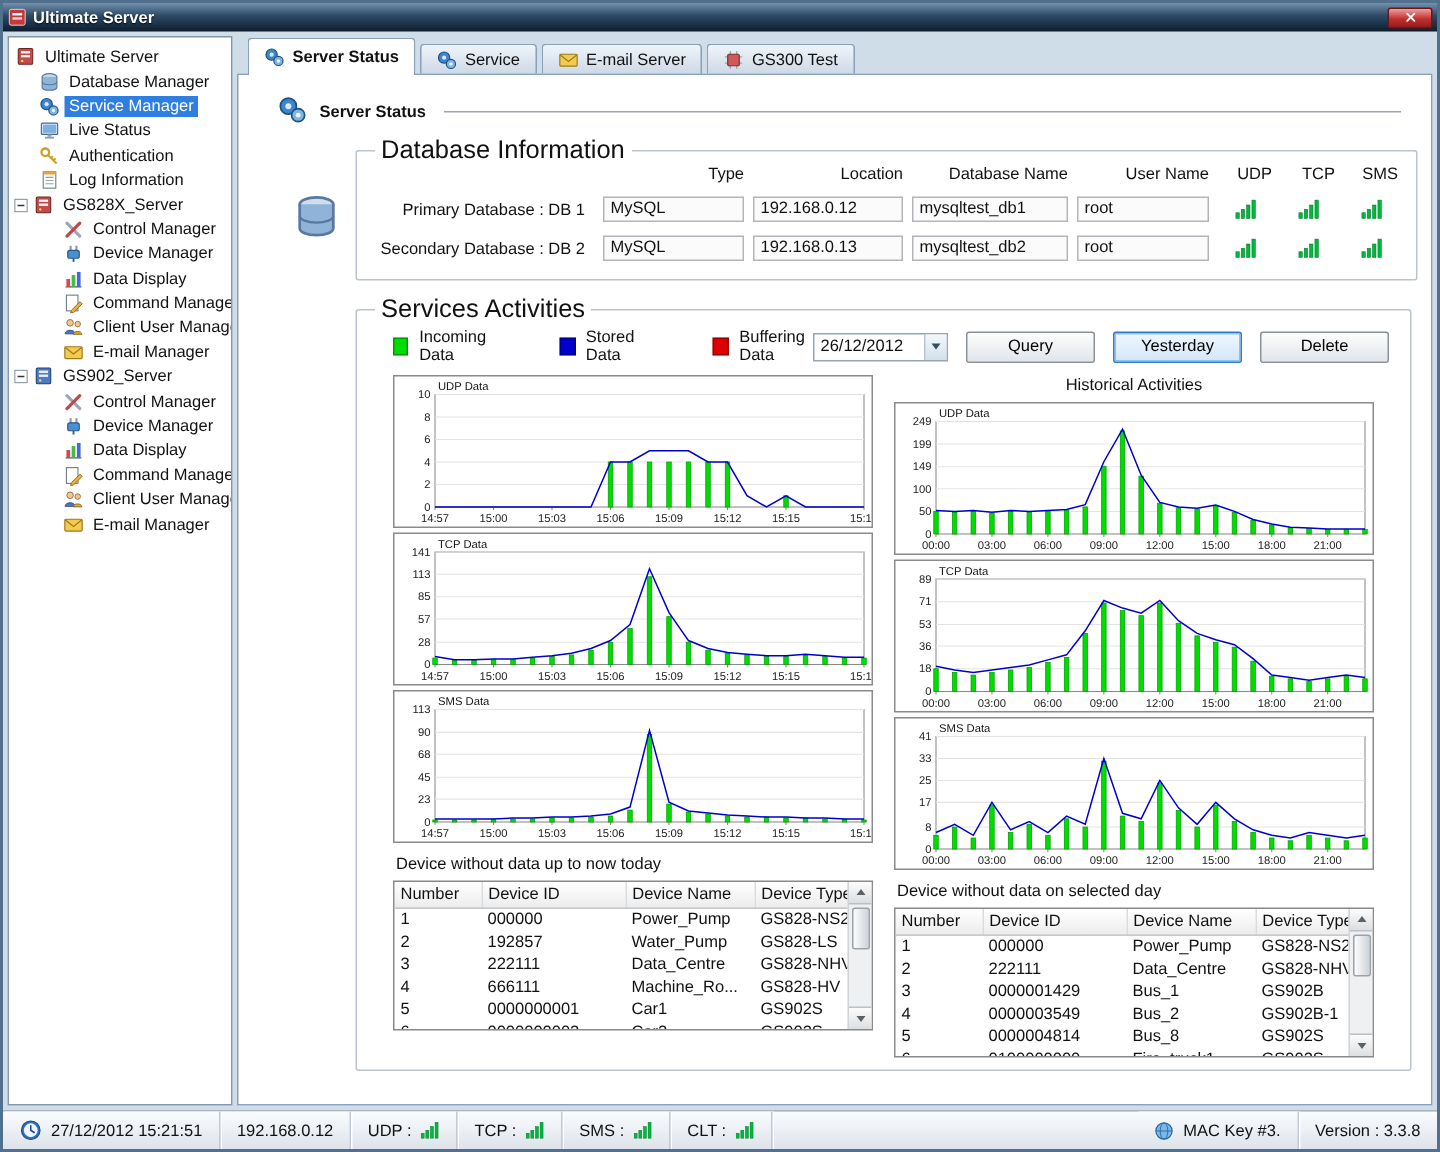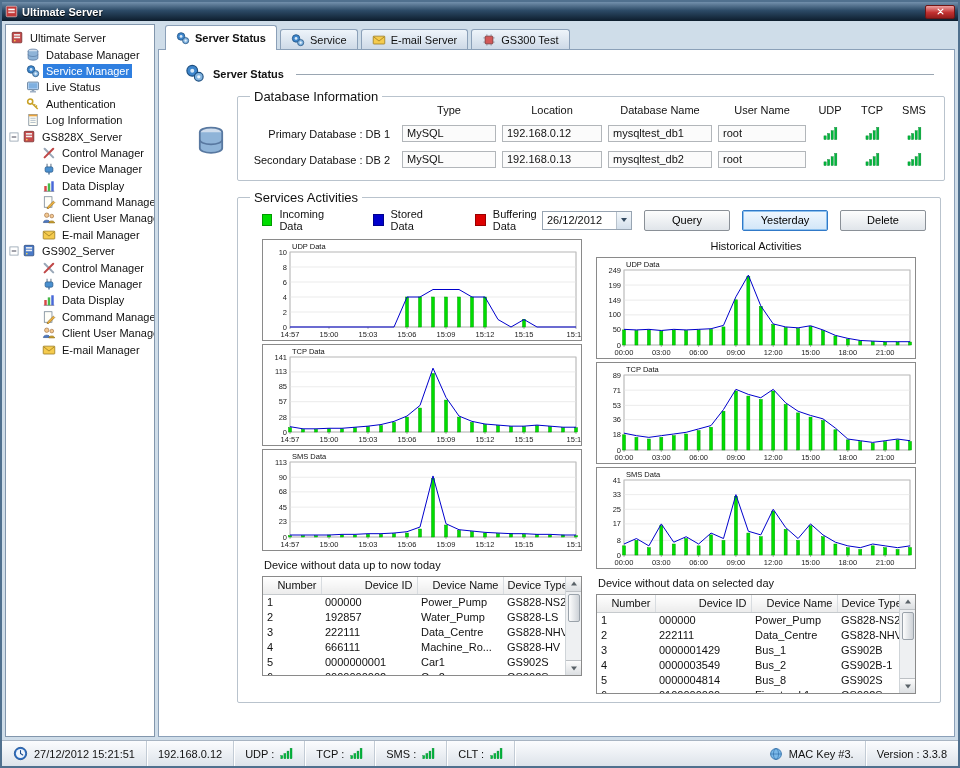--- a/index.html
+++ b/index.html
@@ -36,31 +36,31 @@
     background:linear-gradient(#eef4fa,#ccd8e6);}
   .tab.active{background:#fff;height:25px;font-weight:bold;z-index:2;}
   .panel{flex:1;background:#fff;border:1px solid #8ba0b8;margin-top:-1px;overflow:hidden;position:relative;}
 
   .section-header{display:flex;align-items:center;gap:8px;margin:13px 20px 4px 26px;}
   .sh-text{font-weight:bold;}
   .sh-line{flex:1;border-top:1px solid #9aa6b2;margin-left:4px;}
 
   
   fieldset.groupbox{margin:0;padding:0 10px 8px;border:1px solid #b9c3cd;border-radius:2px;}
-  fieldset.groupbox legend{font-size:13px;padding:0 4px;margin-left:2px;color:#111;}
+  fieldset.groupbox legend{font-size:17px;padding:0 4px;margin-left:2px;color:#111;}
   .db-row,.svc-row{display:flex;margin-left:26px;}
   .db-row{margin-top:2px;}
   .svc-row{margin-top:9px;}
   .db-big{width:52px;display:flex;align-items:center;justify-content:center;padding-top:12px;flex:0 0 auto;}
   .svc-gutter{width:52px;flex:0 0 auto;}
   .db-group,.svc-group{width:694px;flex:0 0 auto;}
 
   .db-grid{display:grid;grid-template-columns:146px 94px 100px 104px 88px 36px 36px 36px;
     column-gap:6px;row-gap:9px;align-items:center;padding:0 2px 4px;}
-  .db-head{text-align:center;}
+  .db-head{text-align:right;}
   .db-label{text-align:right;padding-right:6px;}
   .dbinput{height:17px;line-height:15px;background:#fbfbfb;border:1px solid #b2b6ba;padding:0 4px;overflow:hidden;}
   .sigcell{display:flex;justify-content:center;}
 
   
   .svc-toolbar{display:flex;align-items:center;padding:3px 4px 7px 14px;}
   .legend{display:flex;gap:44px;}
   .legend-item{display:flex;align-items:center;gap:7px;}
   .sw{width:14px;height:12px;border:1px solid rgba(0,0,0,.3);}
   .controls{margin-left:auto;display:flex;align-items:center;gap:12px;}
@@ -73,21 +73,21 @@
     background:linear-gradient(#fdfdfd,#e0e5ea);border:1px solid #8a9097;border-radius:2px;}
   .btn.focused{border:1px solid #3079c8;box-shadow:inset 0 0 0 1px #8cc0ee;background:linear-gradient(#f0f7fe,#d2e6f8);}
 
   
   .chart-cols{display:grid;grid-template-columns:320px 320px;column-gap:14px;padding:0 14px;}
   .col-title{text-align:center;margin:1px 0 5px;}
   .chart{height:102px;border:1px solid #8a8a8a;margin-bottom:3px;background:#fff;}
   .tbl-label{margin:8px 0 5px 2px;}
   .device-table{height:100px;border:1px solid #8a8a8a;position:relative;overflow:hidden;background:#fff;}
   .device-table table{border-collapse:collapse;table-layout:fixed;width:302px;font-size:11px;}
-  .device-table th{font-weight:normal;text-align:right;height:17px;padding:0 4px;
+  .device-table th{font-weight:normal;text-align:left;height:17px;padding:0 4px;
     background:linear-gradient(#ffffff,#ececec);border-right:1px solid #d8dce0;border-bottom:1px solid #c6cacd;
     white-space:nowrap;overflow:hidden;}
   .device-table td{height:15px;padding:0 4px;white-space:nowrap;overflow:hidden;}
   .vscroll{position:absolute;top:0;right:0;bottom:0;width:16px;background:#eef0f2;border-left:1px solid #cfd4d8;
     display:flex;flex-direction:column;align-items:center;}
   .vs-btn{width:100%;height:15px;background:linear-gradient(#fcfcfc,#dcdfe2);border-bottom:1px solid #bcc0c4;position:relative;flex:0 0 auto;}
   .vs-btn.down{margin-top:auto;border-top:1px solid #bcc0c4;border-bottom:none;}
   .vs-btn::after{content:"";position:absolute;left:50%;top:50%;transform:translate(-50%,-40%);
     border-left:3px solid transparent;border-right:3px solid transparent;border-top:4px solid #5a6268;}
   .vs-btn.up::after{transform:translate(-50%,-60%) rotate(180deg);}

